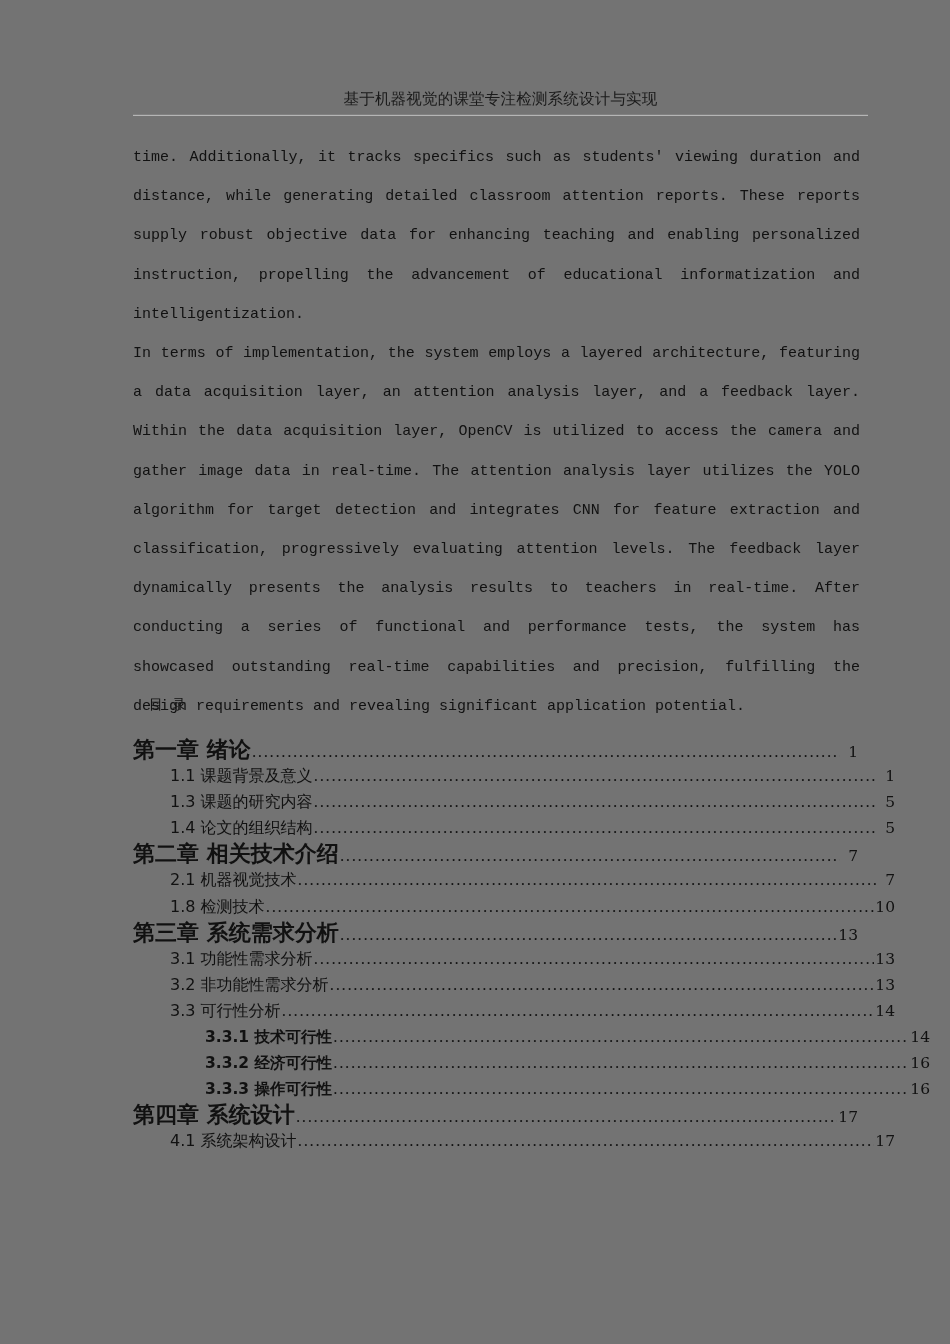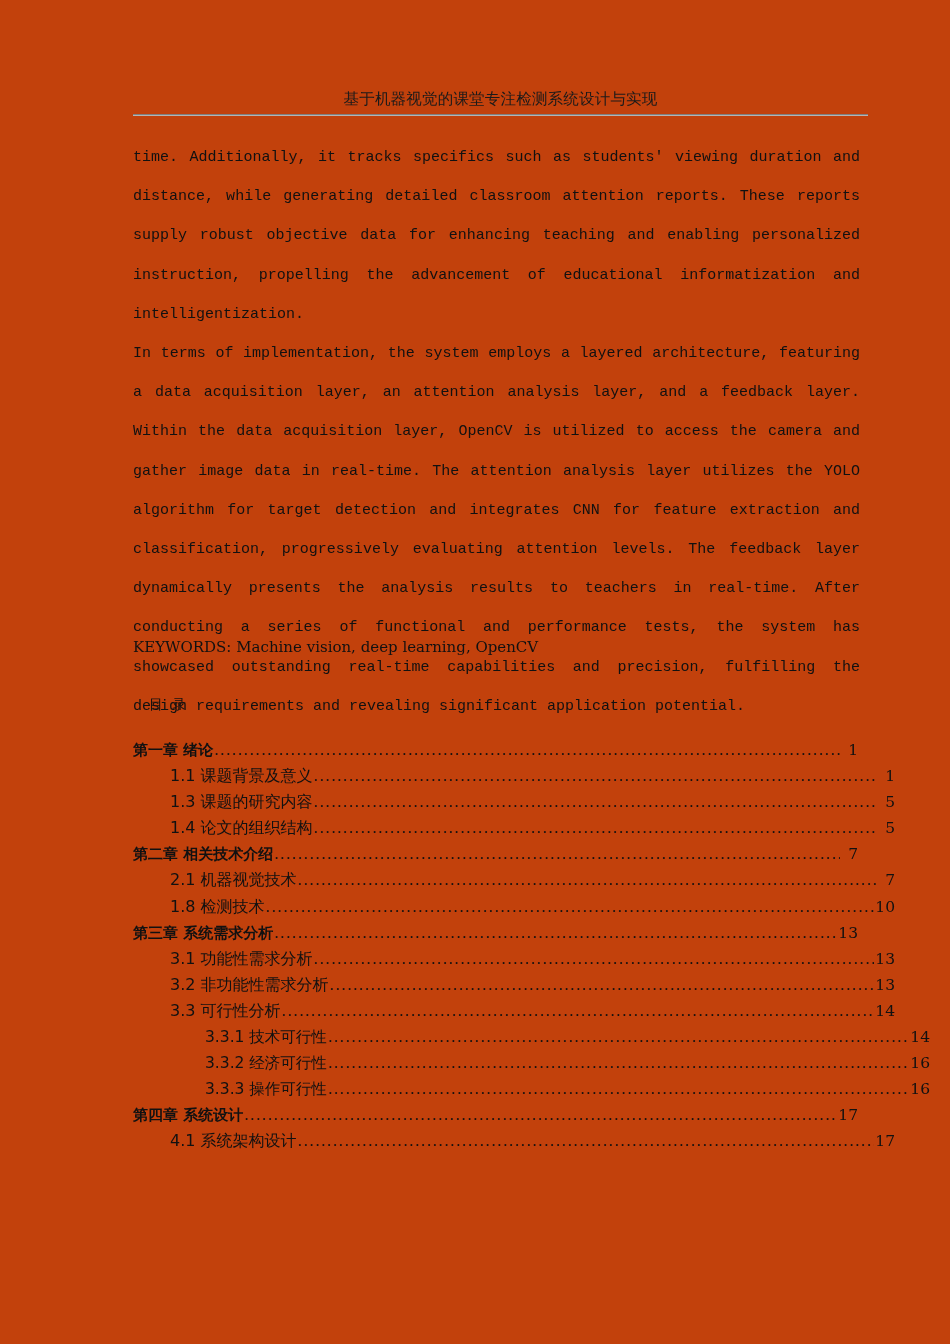--- a/index.html
+++ b/index.html
@@ -6,21 +6,21 @@
   html, body {
     margin: 0;
     padding: 0;
     background: #ffffff;
   }
 
   .page {
     position: relative;
     width: 950px;
     height: 1344px;
-    background: #c2410c;
+    background: #737373;
     overflow: hidden;
     box-sizing: border-box;
   }
 
   
   .header {
     position: absolute;
     left: 133px;
     top: 89px;
     width: 735px;
@@ -108,40 +108,40 @@
   .toc-label {
     flex: 0 0 auto;
     font-size: 16.5px;
     line-height: 26.1px;
   }
 
   
   .toc-row.lvl1 .toc-label {
     font-family: "DejaVu Sans", "Liberation Sans", sans-serif;
     font-weight: bold;
-    font-size: 15px;
+    font-size: 22px;
   }
 
   .toc-row.lvl2 {
     padding-left: 37px;
   }
 
   .toc-row.lvl2 .toc-label {
     font-family: "DejaVu Sans", "Liberation Sans", sans-serif;
     font-weight: normal;
     font-size: 16px;
   }
 
   .toc-row.lvl3 {
     padding-left: 72px;
   }
 
   .toc-row.lvl3 .toc-label {
     font-family: "DejaVu Sans", "Liberation Sans", sans-serif;
-    font-weight: normal;
+    font-weight: bold;
     font-size: 15.5px;
   }
 
   
   .toc-dots {
     flex: 1 1 auto;
     overflow: hidden;
     height: 26.1px;
     line-height: 26.1px;
     font-family: "DejaVu Serif", "Liberation Serif", serif;
@@ -171,21 +171,20 @@
 <div class="page">
 
   <div class="header">基于机器视觉的课堂专注检测系统设计与实现</div>
   <div class="header-rule"></div>
 
   <div class="body-block">
     <p class="para">time. Additionally, it tracks specifics such as students' viewing duration and distance, while generating detailed classroom attention reports. These reports supply robust objective data for enhancing teaching and enabling personalized instruction, propelling the advancement of educational informatization and intelligentization.</p>
     <p class="para">In terms of implementation, the system employs a layered architecture, featuring a data acquisition layer, an attention analysis layer, and a feedback layer. Within the data acquisition layer, OpenCV is utilized to access the camera and gather image data in real-time. The attention analysis layer utilizes the YOLO algorithm for target detection and integrates CNN for feature extraction and classification, progressively evaluating attention levels. The feedback layer dynamically presents the analysis results to teachers in real-time. After conducting a series of functional and performance tests, the system has showcased outstanding real-time capabilities and precision, fulfilling the design requirements and revealing significant application potential.</p>
   </div>
 
-  <div class="keywords">KEYWORDS: Machine vision, deep learning, OpenCV</div>
 
   <div class="toc-heading">目  录</div>
 
   <div class="toc">
       <div class="toc-row lvl1">
         <span class="toc-label">第一章 绪论</span>
         <span class="toc-dots"></span>
         <span class="toc-page">1</span>
       </div>
       <div class="toc-row lvl2">

